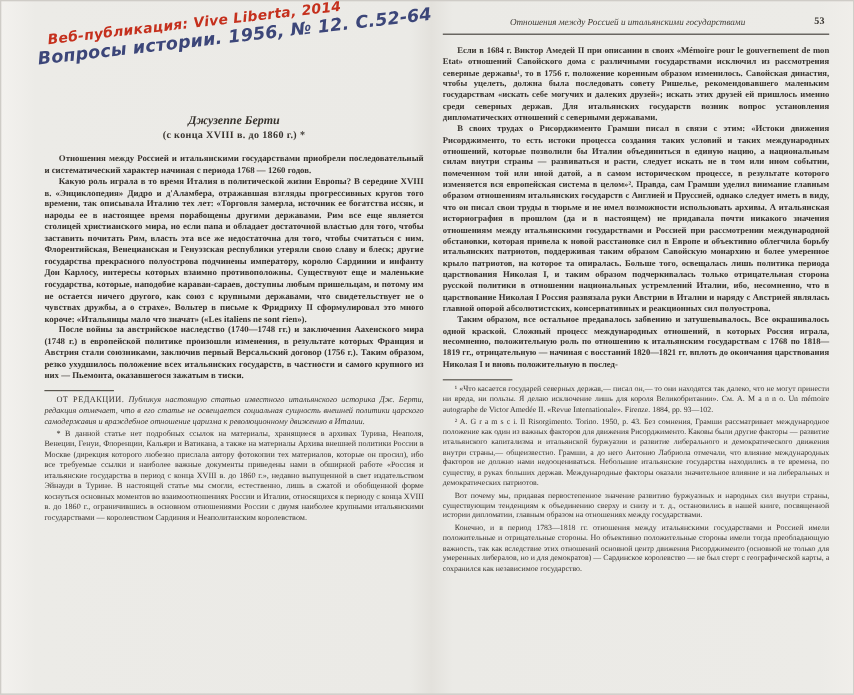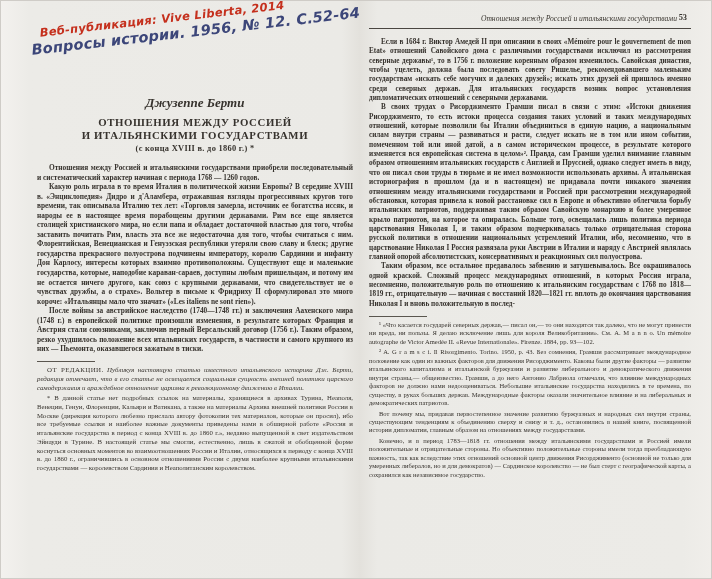--- a/index.html
+++ b/index.html
@@ -13,62 +13,58 @@
   .col-left{left:36px;width:316px;}
   .col-right{left:368px;width:322px;}
 
   
   .stamp{position:absolute;left:28px;top:26px;transform:rotate(-6.5deg);transform-origin:left top;
          font-family:"DejaVu Sans","Liberation Sans",sans-serif;font-style:italic;font-weight:bold;white-space:nowrap;}
   .stamp-line1{font-size:11.5px;letter-spacing:.3px;margin-left:10px;}
   .stamp-line2{font-size:14.5px;letter-spacing:.2px;margin-top:1px;}
 
   
-  .author{margin-top:94px;text-align:center;font-size:13px;font-weight:bold;font-style:italic;}
+  .author{margin-top:94px;text-align:center;font-size:10px;font-weight:bold;font-style:italic;}
   .title{margin-top:5px;text-align:center;font-size:10.8px;font-weight:bold;line-height:13px;letter-spacing:.6px;}
   .title-sub{margin-top:2px;text-align:center;font-size:8.4px;font-weight:bold;letter-spacing:.3px;}
   .translation{margin-top:14px;text-align:center;font-size:7px;letter-spacing:1.2px;color:#45413c;}
 
   
   .body-block{margin-top:10px;font-weight:bold;}
   p.body{margin:0;font-size:7.35px;line-height:9.55px;text-align:justify;text-indent:12px;}
   .col-right p.body{font-size:7.2px;line-height:9.35px;}
 
   
   .fnrule{width:58px;border:0;border-top:1px solid #5a564f;margin:7px 0 4px 0;}
 
   
   p.editorial{margin:2px 0 0 0;font-size:6.9px;line-height:8.8px;text-align:justify;font-style:italic;text-indent:10px;}
   p.editorial .ed-label{font-style:normal;letter-spacing:.4px;}
   p.footnote{margin:2px 0 0 0;font-size:6.75px;line-height:8.7px;text-align:justify;text-indent:10px;}
   .col-right p.footnote{font-size:6.55px;line-height:8.45px;}
 
   
   .running-head{position:relative;margin-top:13px;height:11px;}
-  .rh-text{display:block;text-align:right;font-style:italic;font-size:7.6px;color:#3b3731;padding-right:14px;}
+  .rh-text{display:block;text-align:center;font-style:italic;font-size:7.6px;color:#3b3731;padding-right:14px;}
   .rh-page{position:absolute;right:4px;top:-1px;font-size:8.4px;font-weight:bold;}
   .head-rule{border:0;border-top:1.8px solid #4a4641;margin:3px 0 0 0;}
   .rb{margin-top:9px;}
 </style>
 </head>
 <body>
 
 <div class="scan">
 
   <div class="stamp">
     <div class="stamp-line1" style="color:#c5301d">Веб-публикация: Vive Liberta, 2014</div>
     <div class="stamp-line2" style="color:#3c4679">Вопросы истории. 1956, № 12. С.52-64</div>
   </div>
 
   <div class="col col-left">
     <div class="author">Джузеппе Берти</div>
-    <div class="title">
-      <span>ОТНОШЕНИЯ МЕЖДУ РОССИЕЙ</span><br>
-      <span>И ИТАЛЬЯНСКИМИ ГОСУДАРСТВАМИ</span>
-    </div>
     <div class="title-sub">(с конца XVIII в. до 1860 г.) *</div>
 
     <div class="body-block">
       <p class="body">Отношения между Россией и итальянскими государствами приобрели последовательный и систематический характер начиная с периода 1768 — 1260 годов.</p>
       <p class="body">Какую роль играла в то время Италия в политической жизни Европы? В середине XVIII в. «Энциклопедия» Дидро и д'Аламбера, отражавшая взгляды прогрессивных кругов того времени, так описывала Италию тех лет: «Торговля замерла, источник ее богатства иссяк, и народы ее в настоящее время порабощены другими державами. Рим все еще является столицей христианского мира, но если папа и обладает достаточной властью для того, чтобы заставить почитать Рим, власть эта все же недостаточна для того, чтобы считаться с ним. Флорентийская, Венецианская и Генуэзская республики утеряли свою славу и блеск; другие государства прекрасного полуострова подчинены императору, королю Сардинии и инфанту Дон Карлосу, интересы которых взаимно противоположны. Существуют еще и маленькие государства, которые, наподобие караван-сараев, доступны любым пришельцам, и потому им не остается ничего другого, как союз с крупными державами, что свидетельствует не о чувствах дружбы, а о страхе». Вольтер в письме к Фридриху II сформулировал это много короче: «Итальянцы мало что значат» («Les italiens ne sont rien»).</p>
       <p class="body">После войны за австрийское наследство (1740—1748 гг.) и заключения Аахенского мира (1748 г.) в европейской политике произошли изменения, в результате которых Франция и Австрия стали союзниками, заключив первый Версальский договор (1756 г.). Таким образом, резко ухудшилось положение всех итальянских государств, в частности и самого крупного из них — Пьемонта, оказавшегося зажатым в тиски.</p>
     </div>
 
     <hr class="fnrule">
 

